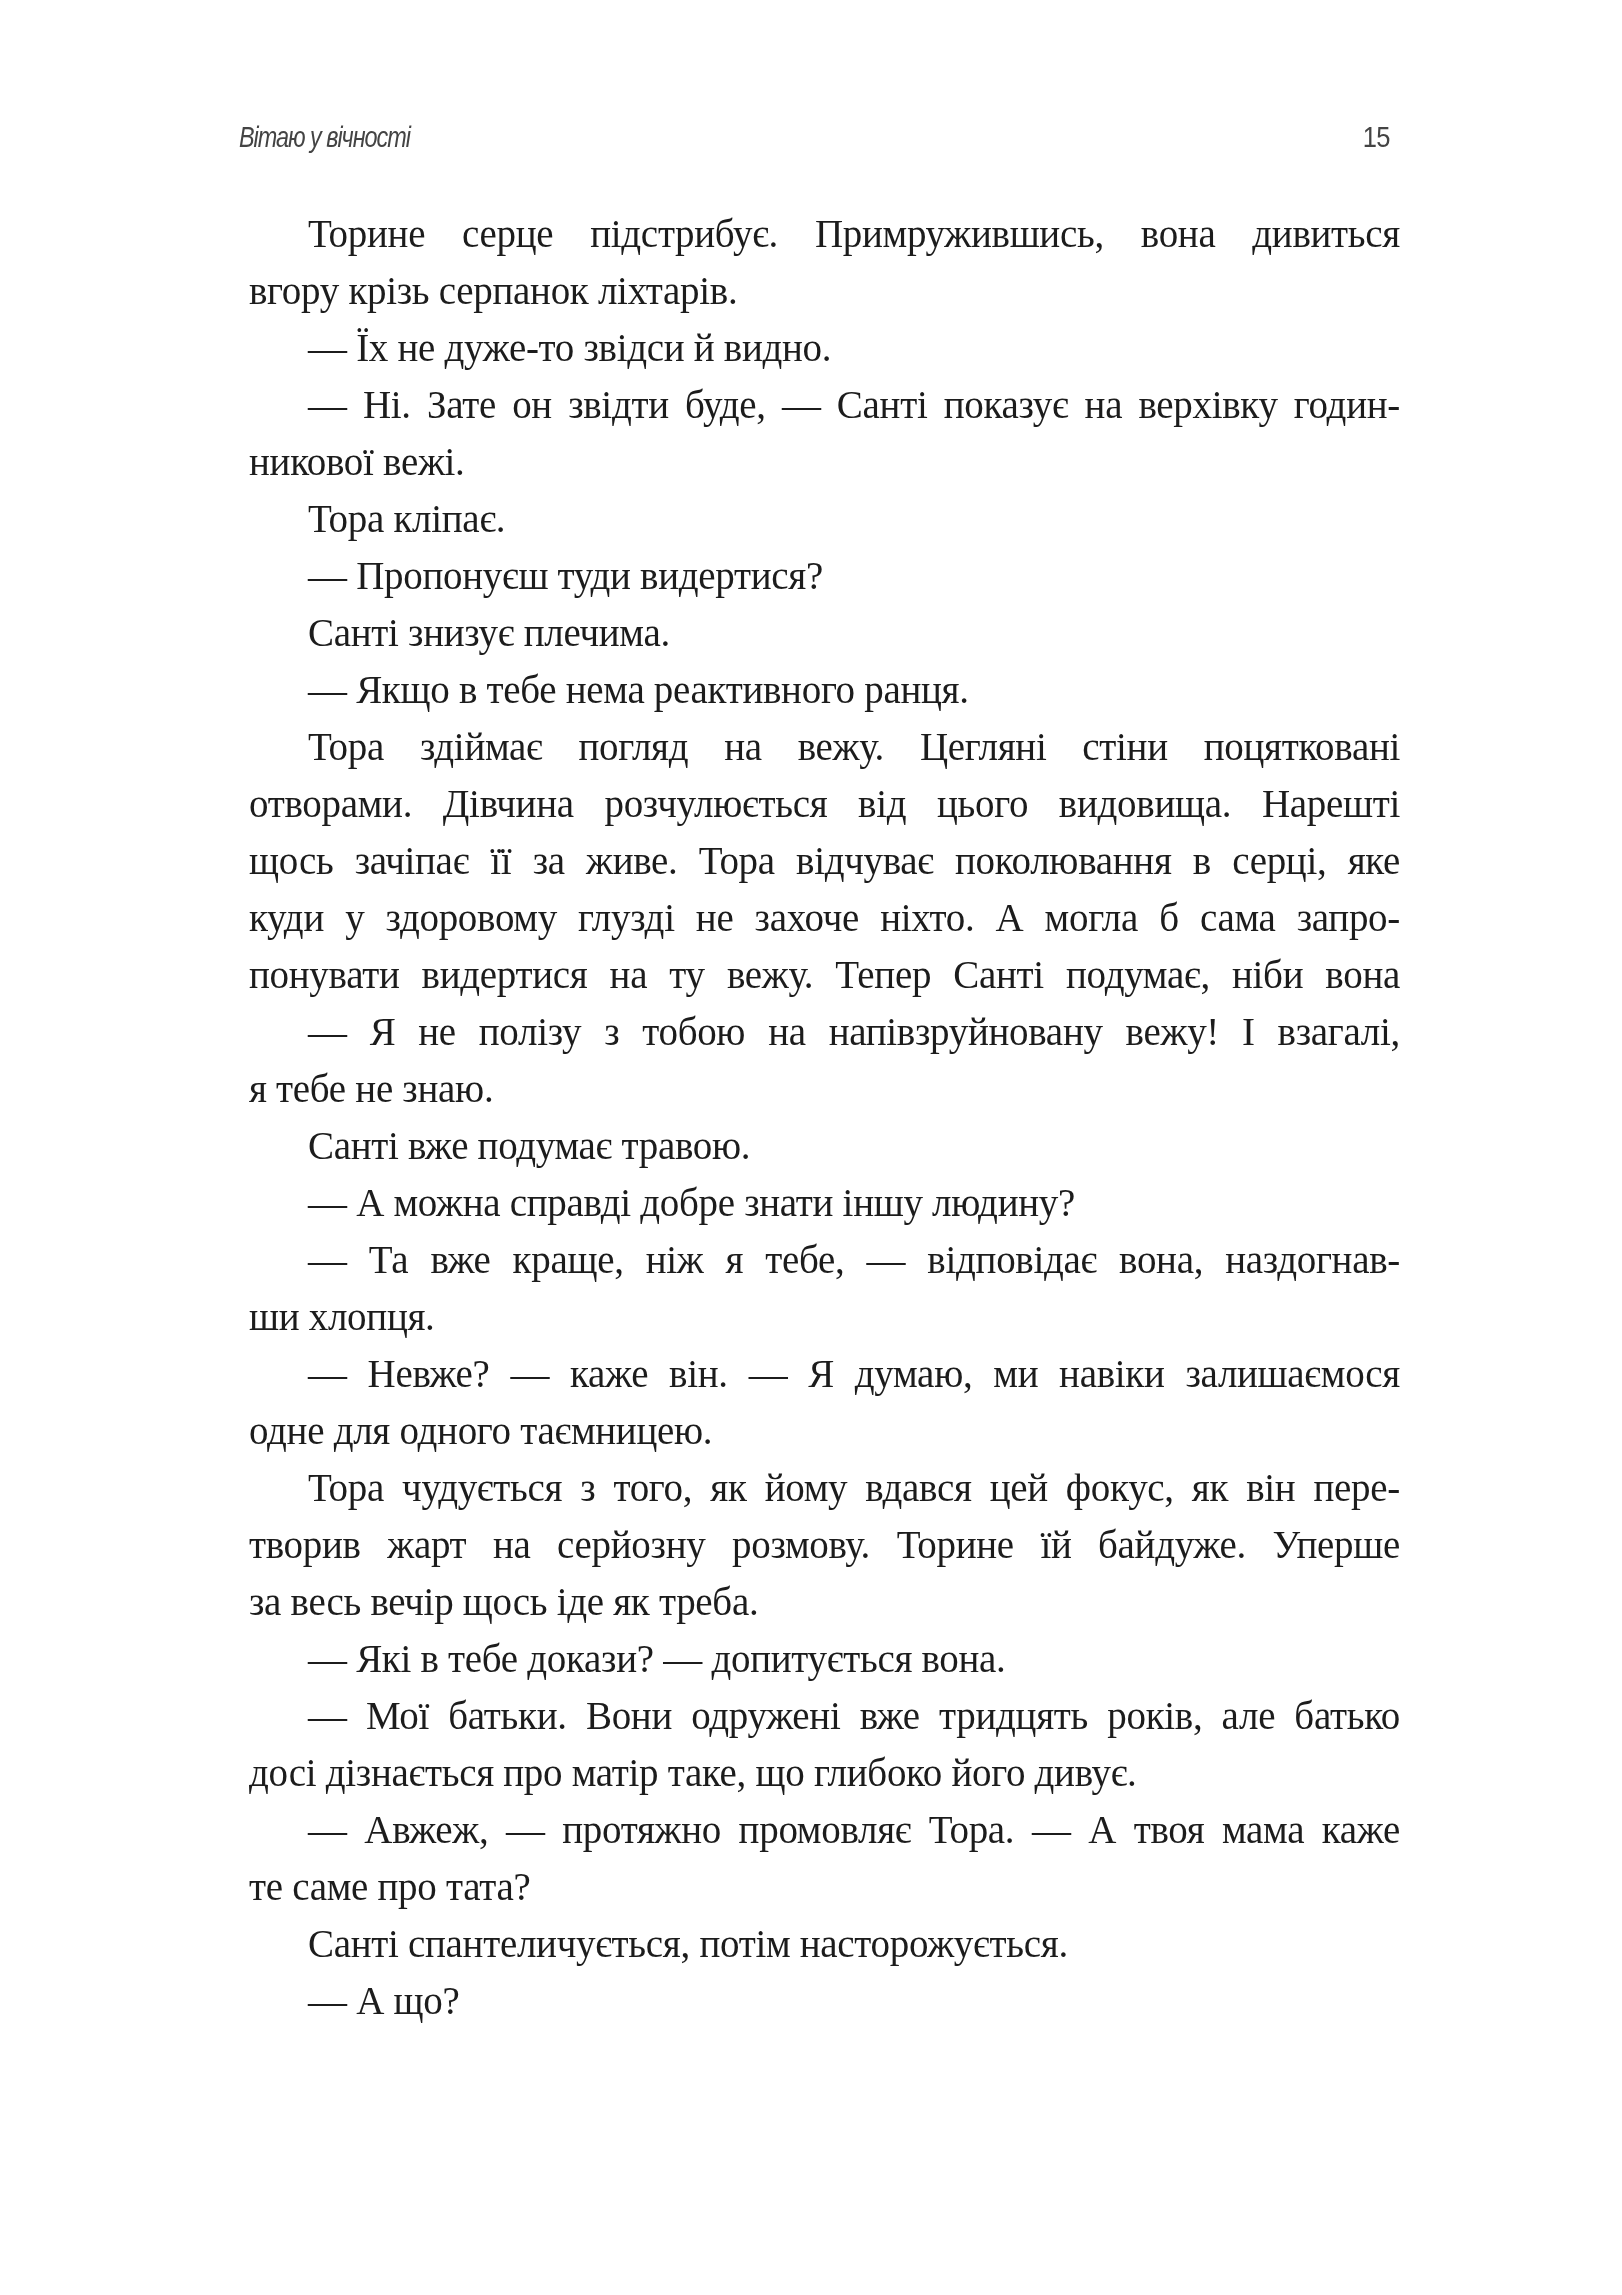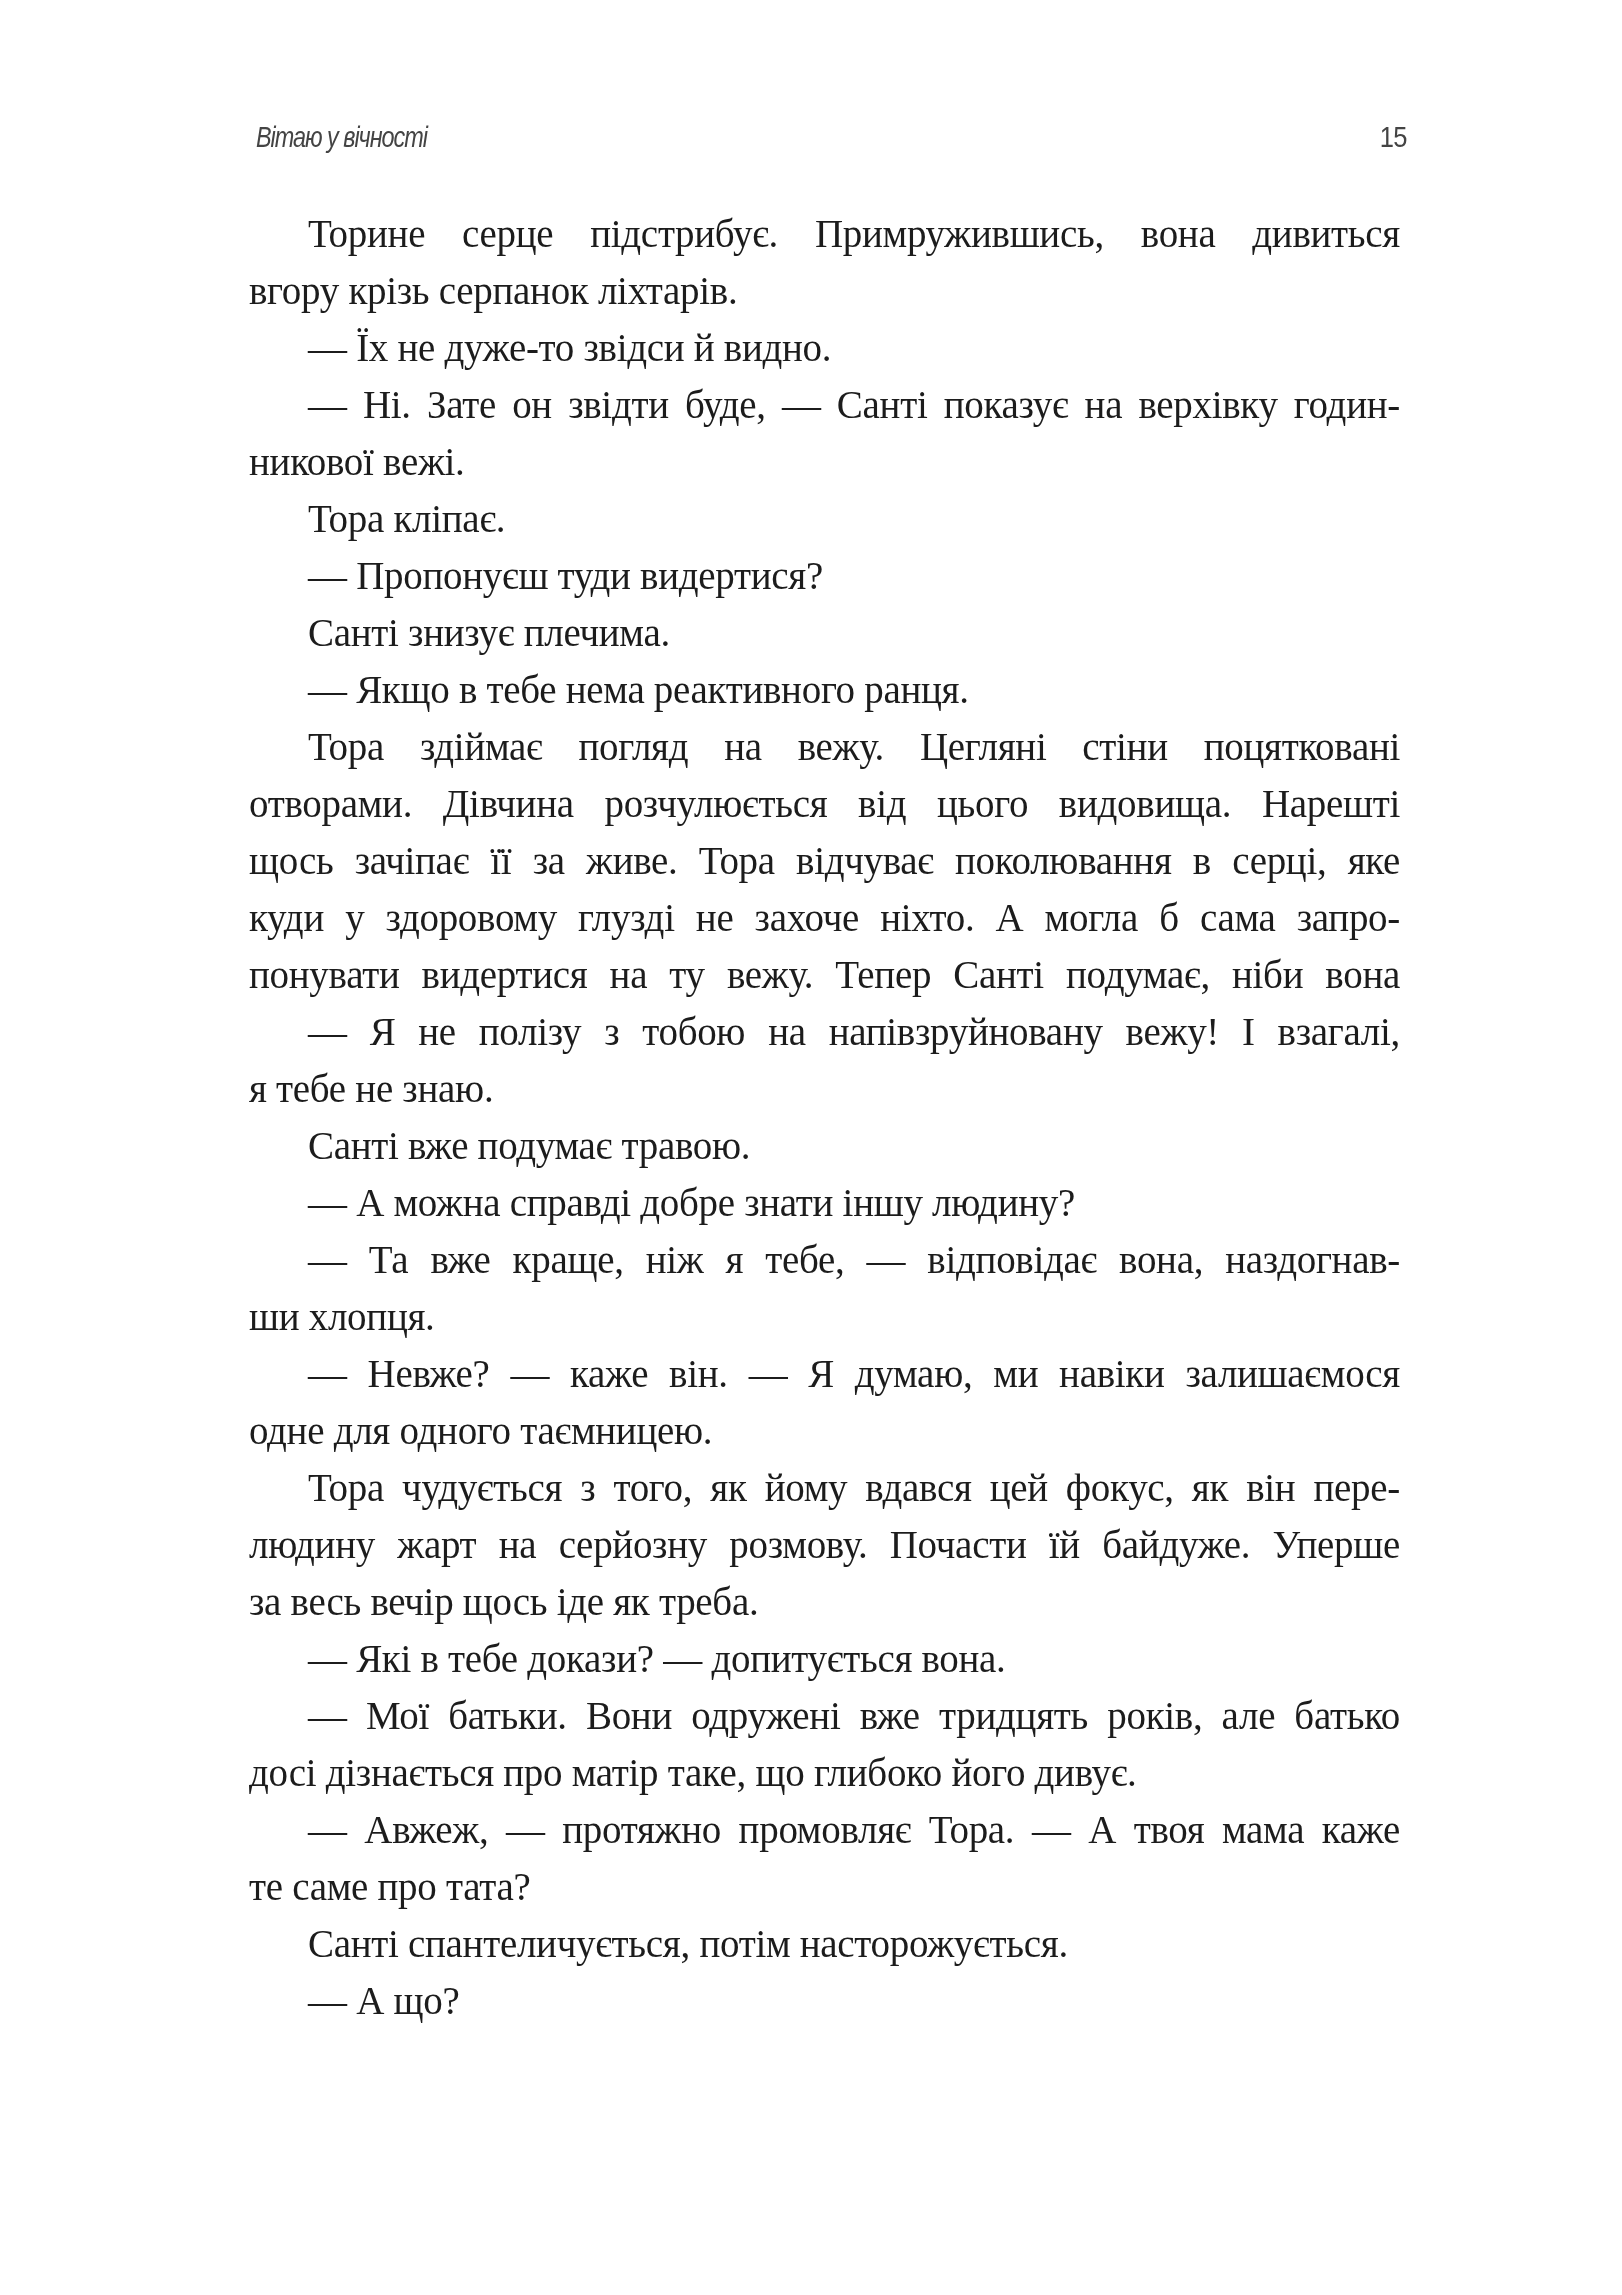--- a/index.html
+++ b/index.html
@@ -22,21 +22,20 @@
     }
     .running-head {
       position: absolute;
       top: 120px;
       left: 0;
       width: 1151px;
       height: 42px;
       font-family: "Liberation Sans", sans-serif;
       color: #444444;
       font-size: 30px;
-      margin-left: 17px;
     }
     .running-title {
       position: absolute;
       left: 0;
       top: 0;
       font-style: italic;
       letter-spacing: -1.3px;
       transform: scaleX(0.78);
       transform-origin: left center;
     }
@@ -99,21 +98,21 @@
     <span class="line">понувати видертися на ту вежу. Тепер Санті подумає, ніби вона</span>
     <span class="line indent">— Я не полізу з тобою на напівзруйновану вежу! І взагалі,</span>
     <span class="line last">я тебе не знаю.</span>
     <span class="line indent last">Санті вже подумає травою.</span>
     <span class="line indent last">— А можна справді добре знати іншу людину?</span>
     <span class="line indent">— Та вже краще, ніж я тебе, — відповідає вона, наздогнав-</span>
     <span class="line last">ши хлопця.</span>
     <span class="line indent">— Невже? — каже він. — Я думаю, ми навіки залишаємося</span>
     <span class="line last">одне для одного таємницею.</span>
     <span class="line indent">Тора чудується з того, як йому вдався цей фокус, як він пере-</span>
-    <span class="line">людину жарт на серйозну розмову. Почасти їй байдуже. Уперше</span>
+    <span class="line">творив жарт на серйозну розмову. Торине їй байдуже. Уперше</span>
     <span class="line last">за весь вечір щось іде як треба.</span>
     <span class="line indent last">— Які в тебе докази? — допитується вона.</span>
     <span class="line indent">— Мої батьки. Вони одружені вже тридцять років, але батько</span>
     <span class="line last">досі дізнається про матір таке, що глибоко його дивує.</span>
     <span class="line indent">— Авжеж, — протяжно промовляє Тора. — А твоя мама каже</span>
     <span class="line last">те саме про тата?</span>
     <span class="line indent last">Санті спантеличується, потім насторожується.</span>
     <span class="line indent last">— А що?</span>
   </div>
 </div>

